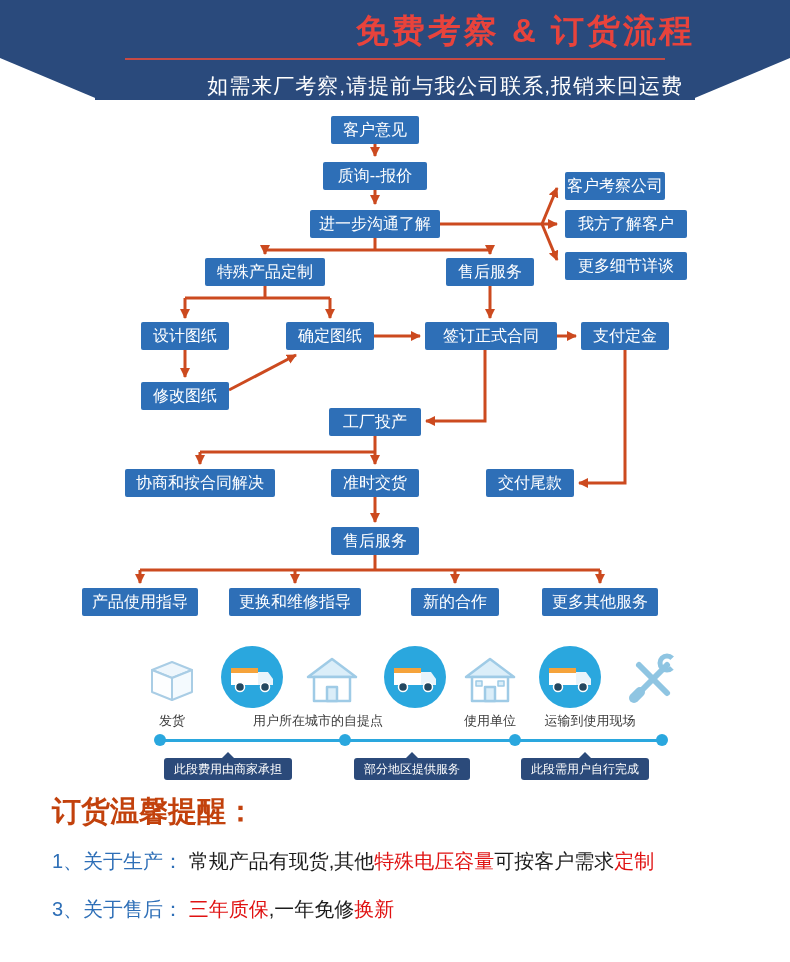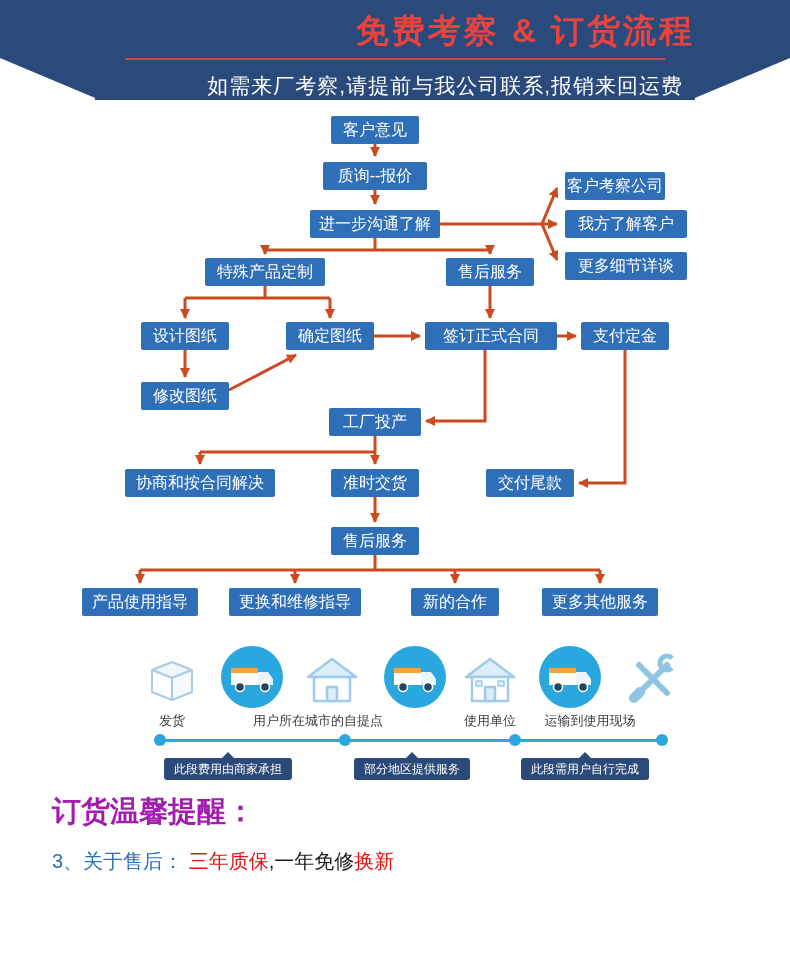--- a/index.html
+++ b/index.html
@@ -25,21 +25,21 @@
   .step-label { position:absolute; z-index:2; font-size:13px; color:#3c3c3c; transform:translateX(-50%); white-space:nowrap; }
   .timeline-line { position:absolute; left:158px; top:739px; width:504px; height:3px; background:#2aa7de; border-radius:2px; }
   .timeline-dot { position:absolute; top:734px; width:12px; height:12px; border-radius:50%; background:#2aa7de; }
   .timeline-label { position:absolute; top:758px; transform:translateX(-50%); background:#2b4a7a; color:#fff;
                     font-size:12px; line-height:22px; padding:0 10px; border-radius:3px; white-space:nowrap; }
   .timeline-label::before { content:""; position:absolute; top:-6px; left:50%; margin-left:-6px;
                     border-left:6px solid transparent; border-right:6px solid transparent; border-bottom:6px solid #2b4a7a; }
 
   
   .reminders { position:absolute; left:52px; top:792px; width:710px; z-index:2; }
-  .reminders h2 { margin:0 0 16px; color:#a21caf; font-size:29px; font-weight:bold; }
+  .reminders h2 { margin:0 0 16px; color:#c2410c; font-size:29px; font-weight:bold; }
   .reminder-line { font-size:20px; margin-bottom:21px; white-space:nowrap; }
   .r-label { color:#2e6fb7; }
   .r-dark  { color:#1c1c1c; }
   .r-red   { color:#e01212; }
 </style>
 </head>
 <body>
 
 <div class="page">
 
@@ -186,20 +186,24 @@
   <div class="timeline-dot" style="left:339px"></div>
   <div class="timeline-dot" style="left:509px"></div>
   <div class="timeline-dot" style="left:656px"></div>
   <div class="timeline-label" style="left:228px">此段费用由商家承担</div>
   <div class="timeline-label" style="left:412px">部分地区提供服务</div>
   <div class="timeline-label" style="left:585px">此段需用户自行完成</div>
 
   <section class="reminders">
     <h2>订货温馨提醒：</h2>
 
+    <div class="reminder-line">
+      <span class="r-label">1、关于生产：</span>
+      <span class="r-dark">常规产品有现货,其他</span><span class="r-red">特殊电压容量</span><span class="r-dark">可按客户需求</span><span class="r-red">定制</span>
+    </div>
 
 
     <div class="reminder-line">
       <span class="r-label">3、关于售后：</span>
       <span class="r-red">三年质保</span><span class="r-dark">,一年免修</span><span class="r-red">换新</span>
     </div>
   </section>
 
 </div>
 

